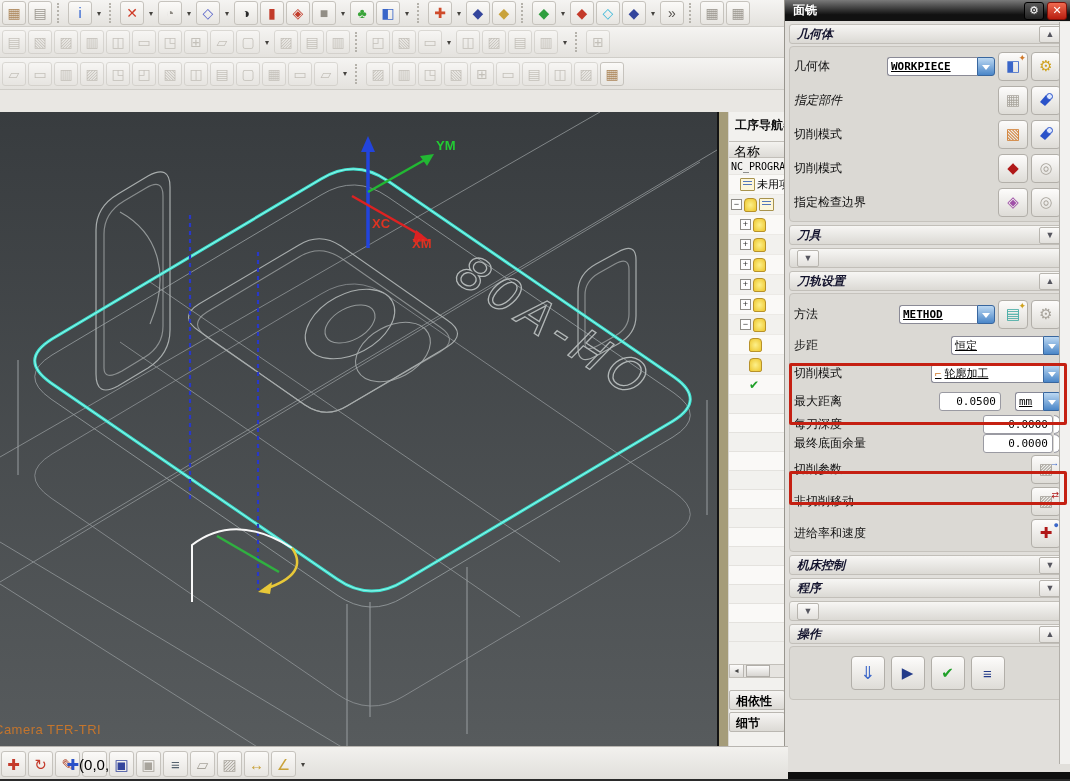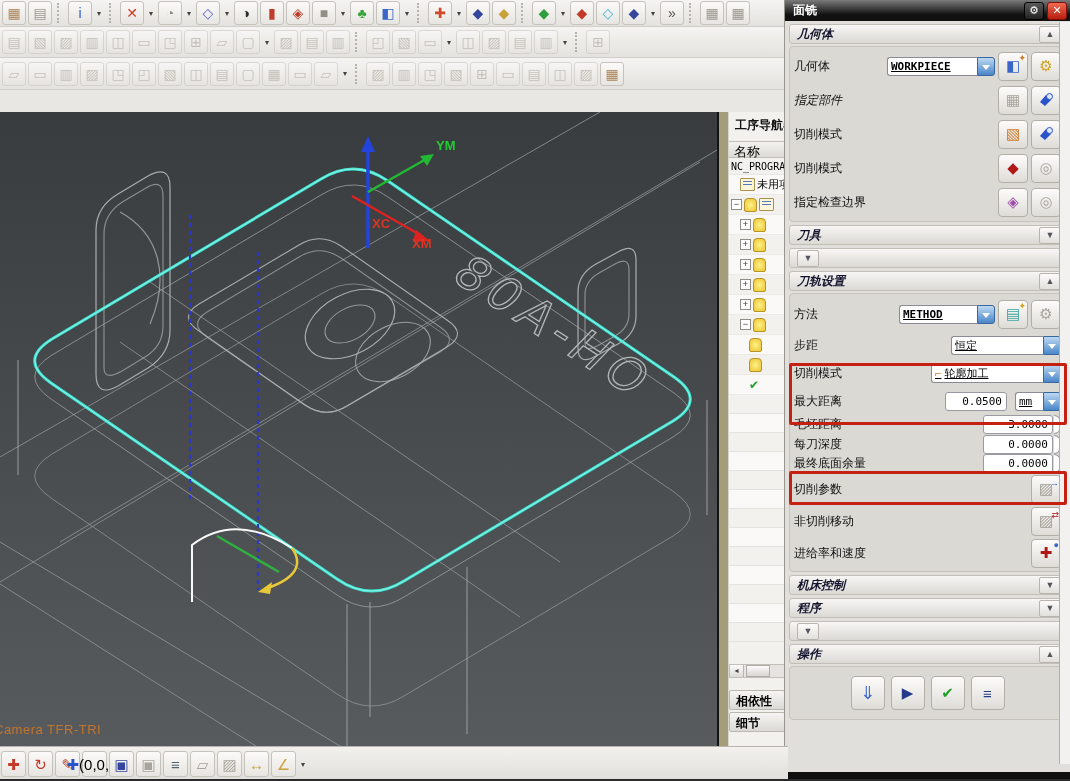--- a/index.html
+++ b/index.html
@@ -599,30 +599,24 @@
               <span class="c-orange" style="margin-right:3px;">⌐</span>
                 <span>轮廓加工</span>
             </span>
             <span class="dd-b"></span>
           </span>
         </div>
         <div class="frow" style="height:26px;">
           <span class="flabel">最大距离</span>
           <span class="sp"></span>
           <span class="num" style="width:62px;">0.0500</span>
-          <span class="dd" style="margin-left:8px;">
+          <span class="dd" style="margin-left:14px;">
             <span class="dd-f" style="width:28px;font-weight:normal;">mm</span>
             <span class="dd-b"></span>
           </span>
-        </div>
-        <div class="frow" style="height:20px;">
-          <span class="flabel">毛坯距离</span>
-          <span class="sp"></span>
-          <span class="num" style="width:70px;">3.0000</span>
-            <span class="nub"></span>
         </div>
         <div class="frow" style="height:20px;">
           <span class="flabel">每刀深度</span>
           <span class="sp"></span>
           <span class="num" style="width:70px;">0.0000</span>
             <span class="nub"></span>
         </div>
         <div class="frow" style="height:19px;">
           <span class="flabel">最终底面余量</span>
           <span class="sp"></span>

